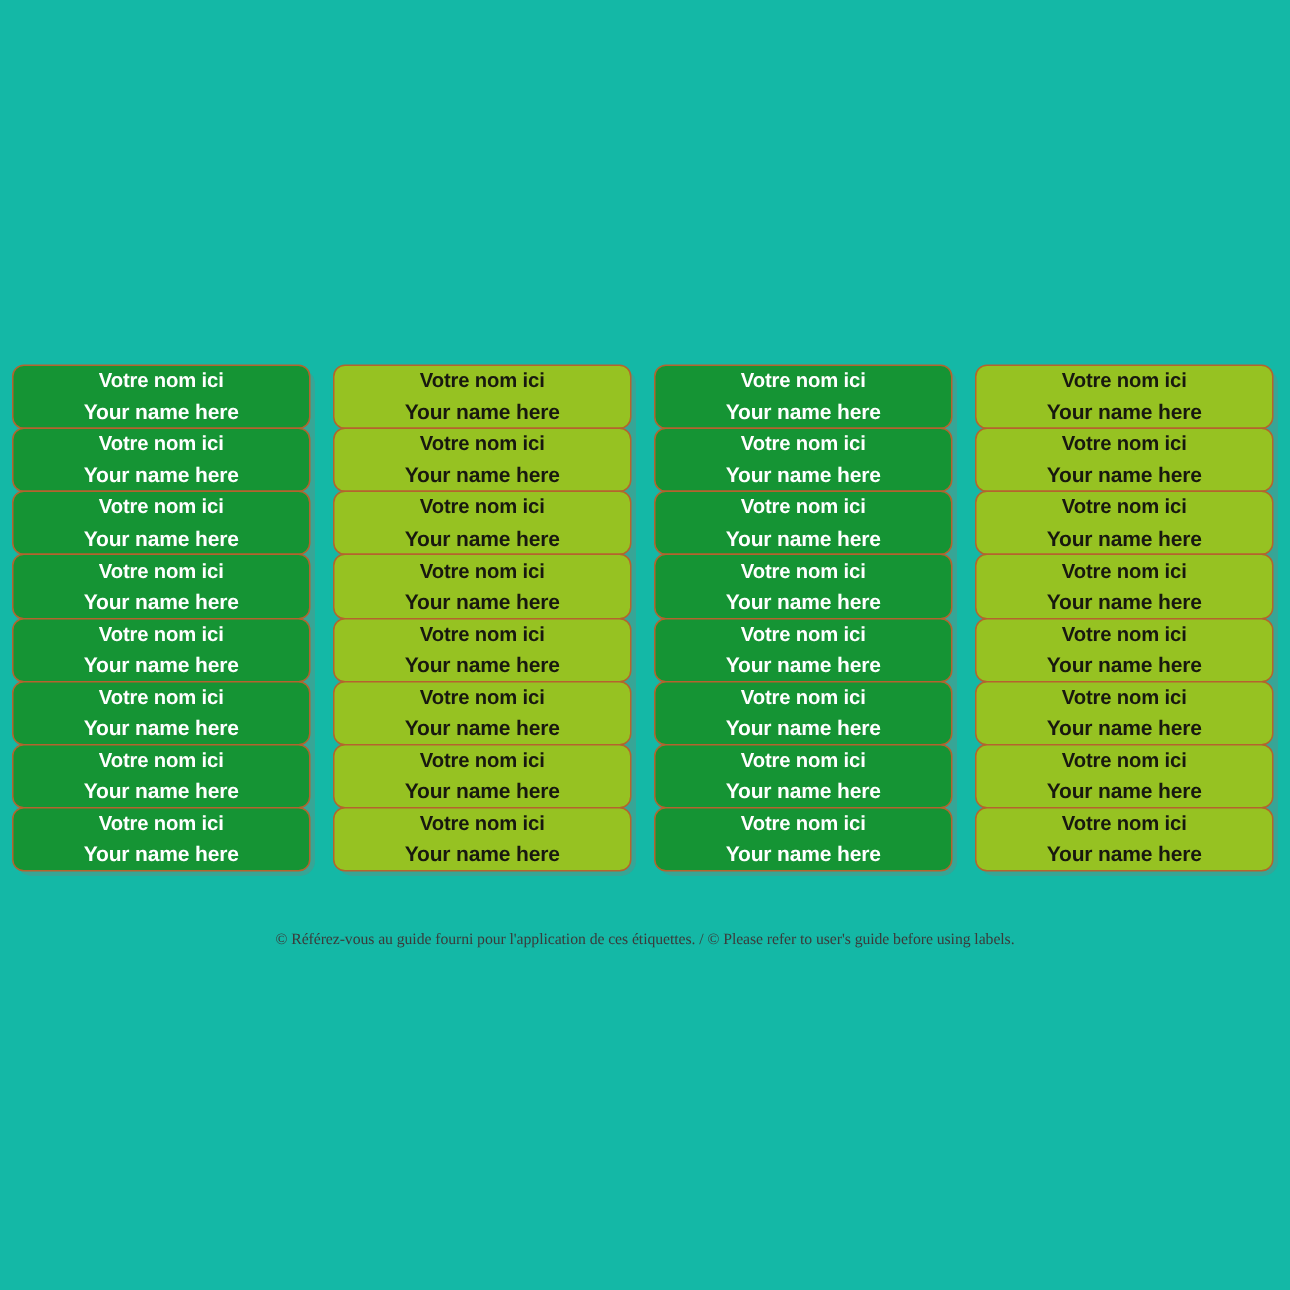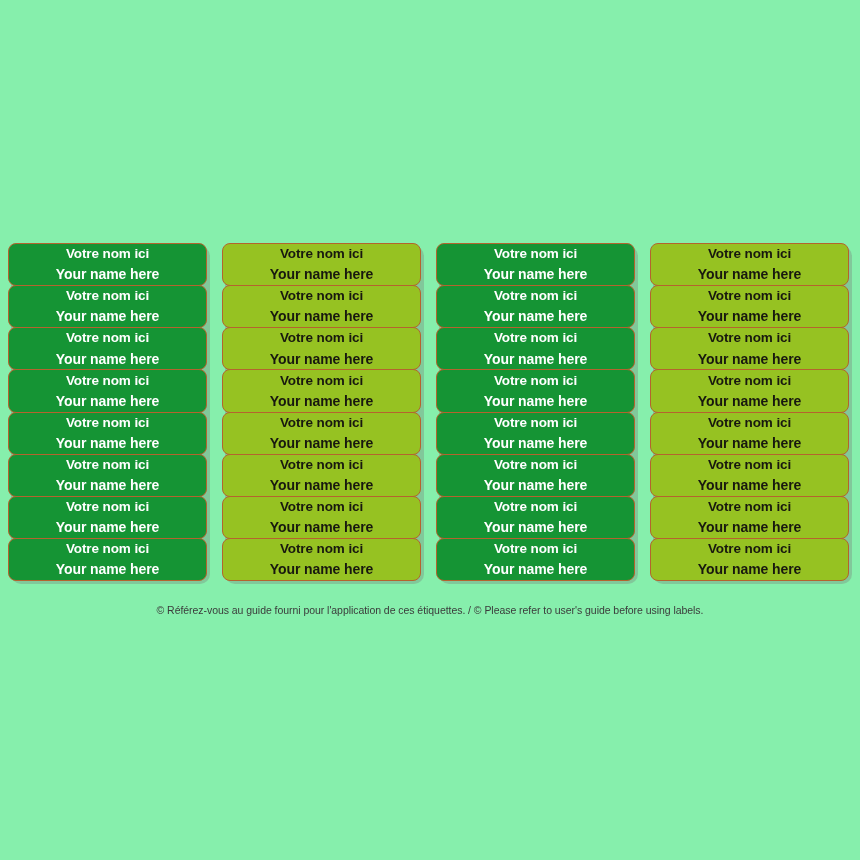--- a/index.html
+++ b/index.html
@@ -12,21 +12,21 @@
     height: 860px;
     background: #ffffff;
     font-family: "Liberation Sans", "DejaVu Sans", sans-serif;
     overflow: hidden;
   }
 
   #sheet {
     position: relative;
     width: 860px;
     height: 860px;
-    background: #86efac;
+    background: #14b8a6;
   }
 
   
   #label-grid {
     position: absolute;
     left: 0;
     top: 243px;
     width: 860px;
     height: 340px;
     display: flex;
@@ -133,27 +133,28 @@
     font-weight: bold;
     letter-spacing: -0.1px;
     white-space: nowrap;
     margin-top: 6px;
   }
 
   
   #footer-note {
     position: absolute;
     left: 0;
-    top: 604px;
+    top: 621px;
     width: 860px;
     text-align: center;
     font-size: 10.5px;
     color: #3b3b3b;
     letter-spacing: -0.05px;
     white-space: nowrap;
+    font-family: Liberation Serif, serif;
   }
 </style>
 </head>
 <body>
 
 <div id="sheet">
 
   <div id="label-grid">
     <div class="col-lead"></div>
 

